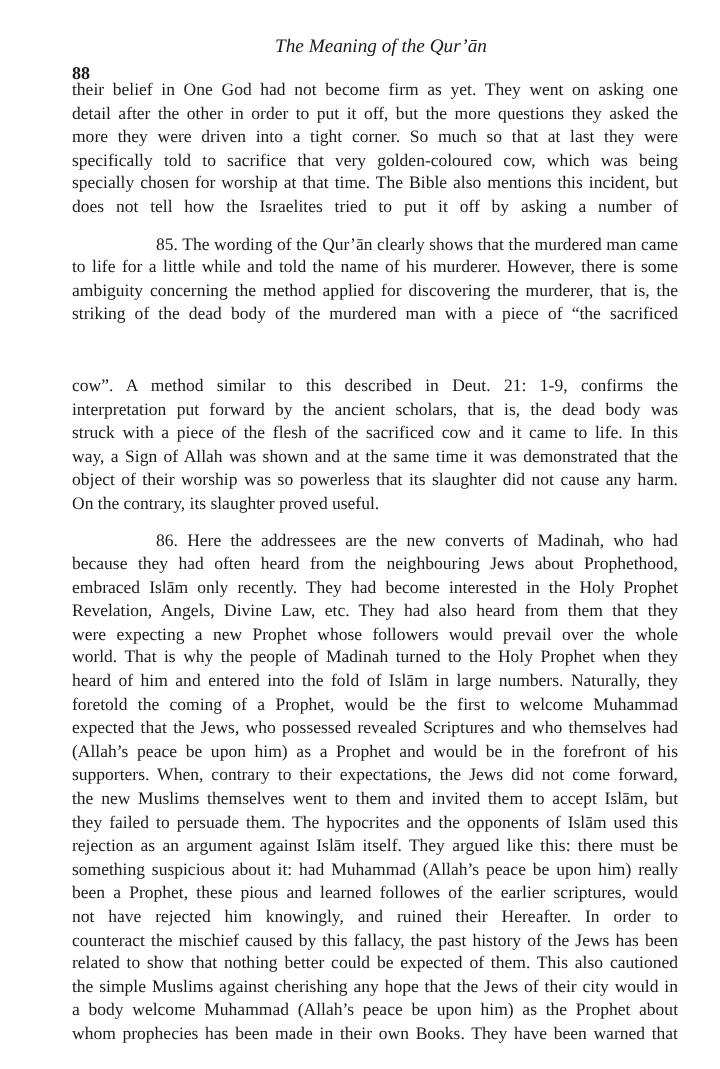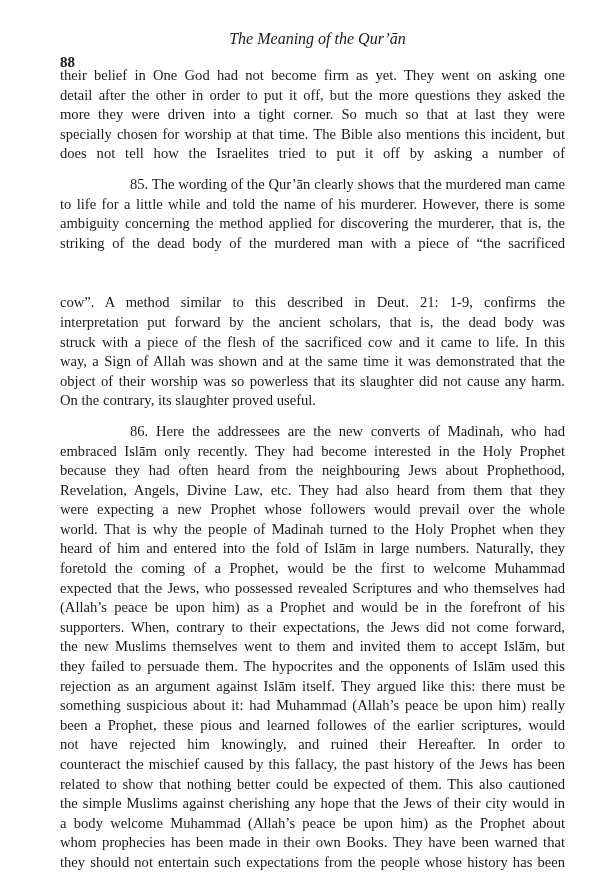--- a/index.html
+++ b/index.html
@@ -30,56 +30,56 @@
   <div class="header">
     <span class="page-number">88</span>
     <div class="running-title">The Meaning of the Qur’ān</div>
   </div>
 
   <div class="body-text">
     <div class="paragraph">
         <div class="line" style="white-space: normal; overflow: hidden;">their belief in One God had not become firm as yet. They went on asking one</div>
         <div class="line" style="white-space: normal; overflow: hidden;">detail after the other in order to put it off, but the more questions they asked the</div>
         <div class="line" style="white-space: normal; overflow: hidden;">more they were driven into a tight corner. So much so that at last they were</div>
+        <div class="line" style="white-space: normal; overflow: hidden;">specifically told to sacrifice that very golden-coloured cow, which was being</div>
         <div class="line" style="white-space: normal; overflow: hidden;">specially chosen for worship at that time. The Bible also mentions this incident, but</div>
         <div class="line" style="white-space: normal; overflow: hidden;">does not tell how the Israelites tried to put it off by asking a number of</div>
       </div>
     <div class="para-gap"></div>
     <div class="paragraph">
         <div class="line indent" style="white-space: normal; overflow: hidden;">85. The wording of the Qur’ān clearly shows that the murdered man came</div>
         <div class="line" style="white-space: normal; overflow: hidden;">to life for a little while and told the name of his murderer. However, there is some</div>
         <div class="line" style="white-space: normal; overflow: hidden;">ambiguity concerning the method applied for discovering the murderer, that is, the</div>
         <div class="line" style="white-space: normal; overflow: hidden;">striking of the dead body of the murdered man with a piece of “the sacrificed</div>
         <div class="line" style="white-space: normal; overflow: hidden; margin-top: 40px;">cow”. A method similar to this described in Deut. 21: 1-9, confirms the</div>
         <div class="line" style="white-space: normal; overflow: hidden;">interpretation put forward by the ancient scholars, that is, the dead body was</div>
         <div class="line" style="white-space: normal; overflow: hidden;">struck with a piece of the flesh of the sacrificed cow and it came to life. In this</div>
         <div class="line" style="white-space: normal; overflow: hidden;">way, a Sign of Allah was shown and at the same time it was demonstrated that the</div>
         <div class="line" style="white-space: normal; overflow: hidden;">object of their worship was so powerless that its slaughter did not cause any harm.</div>
         <div class="line last" style="white-space: normal; overflow: hidden;">On the contrary, its slaughter proved useful.</div>
       </div>
     <div class="para-gap"></div>
     <div class="paragraph">
         <div class="line indent" style="white-space: normal; overflow: hidden;">86. Here the addressees are the new converts of Madinah, who had</div>
+        <div class="line" style="white-space: normal; overflow: hidden;">because they had often heard from the neighbouring Jews about Prophethood,</div>
         <div class="line" style="white-space: normal; overflow: hidden;">embraced Islām only recently. They had become interested in the Holy Prophet</div>
-        <div class="line" style="white-space: normal; overflow: hidden;">because they had often heard from the neighbouring Jews about Prophethood,</div>
         <div class="line" style="white-space: normal; overflow: hidden;">Revelation, Angels, Divine Law, etc. They had also heard from them that they</div>
         <div class="line" style="white-space: normal; overflow: hidden;">were expecting a new Prophet whose followers would prevail over the whole</div>
         <div class="line" style="white-space: normal; overflow: hidden;">world. That is why the people of Madinah turned to the Holy Prophet when they</div>
         <div class="line" style="white-space: normal; overflow: hidden;">heard of him and entered into the fold of Islām in large numbers. Naturally, they</div>
         <div class="line" style="white-space: normal; overflow: hidden;">foretold the coming of a Prophet, would be the first to welcome Muhammad</div>
         <div class="line" style="white-space: normal; overflow: hidden;">expected that the Jews, who possessed revealed Scriptures and who themselves had</div>
         <div class="line" style="white-space: normal; overflow: hidden;">(Allah’s peace be upon him) as a Prophet and would be in the forefront of his</div>
         <div class="line" style="white-space: normal; overflow: hidden;">supporters. When, contrary to their expectations, the Jews did not come forward,</div>
         <div class="line" style="white-space: normal; overflow: hidden;">the new Muslims themselves went to them and invited them to accept Islām, but</div>
         <div class="line" style="white-space: normal; overflow: hidden;">they failed to persuade them. The hypocrites and the opponents of Islām used this</div>
         <div class="line" style="white-space: normal; overflow: hidden;">rejection as an argument against Islām itself. They argued like this: there must be</div>
         <div class="line" style="white-space: normal; overflow: hidden;">something suspicious about it: had Muhammad (Allah’s peace be upon him) really</div>
         <div class="line" style="white-space: normal; overflow: hidden;">been a Prophet, these pious and learned followes of the earlier scriptures, would</div>
         <div class="line" style="white-space: normal; overflow: hidden;">not have rejected him knowingly, and ruined their Hereafter. In order to</div>
         <div class="line" style="white-space: normal; overflow: hidden;">counteract the mischief caused by this fallacy, the past history of the Jews has been</div>
         <div class="line" style="white-space: normal; overflow: hidden;">related to show that nothing better could be expected of them. This also cautioned</div>
         <div class="line" style="white-space: normal; overflow: hidden;">the simple Muslims against cherishing any hope that the Jews of their city would in</div>
         <div class="line" style="white-space: normal; overflow: hidden;">a body welcome Muhammad (Allah’s peace be upon him) as the Prophet about</div>
         <div class="line" style="white-space: normal; overflow: hidden;">whom prophecies has been made in their own Books. They have been warned that</div>
-        <div class="line" style="white-space: normal; overflow: hidden;">they should not entertain such expectations from the people whose history has been</div>
       </div>
   </div>
 </div>
 
 </body></html>

